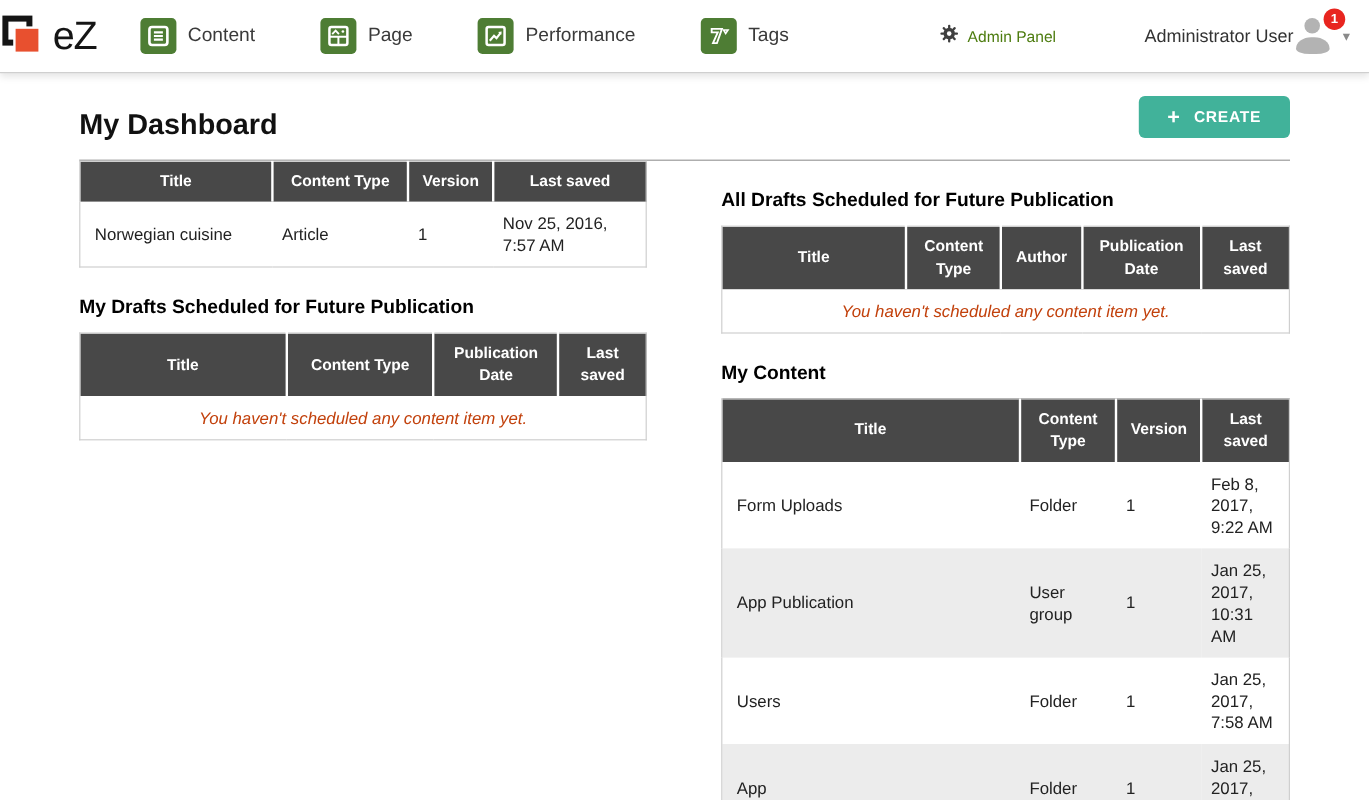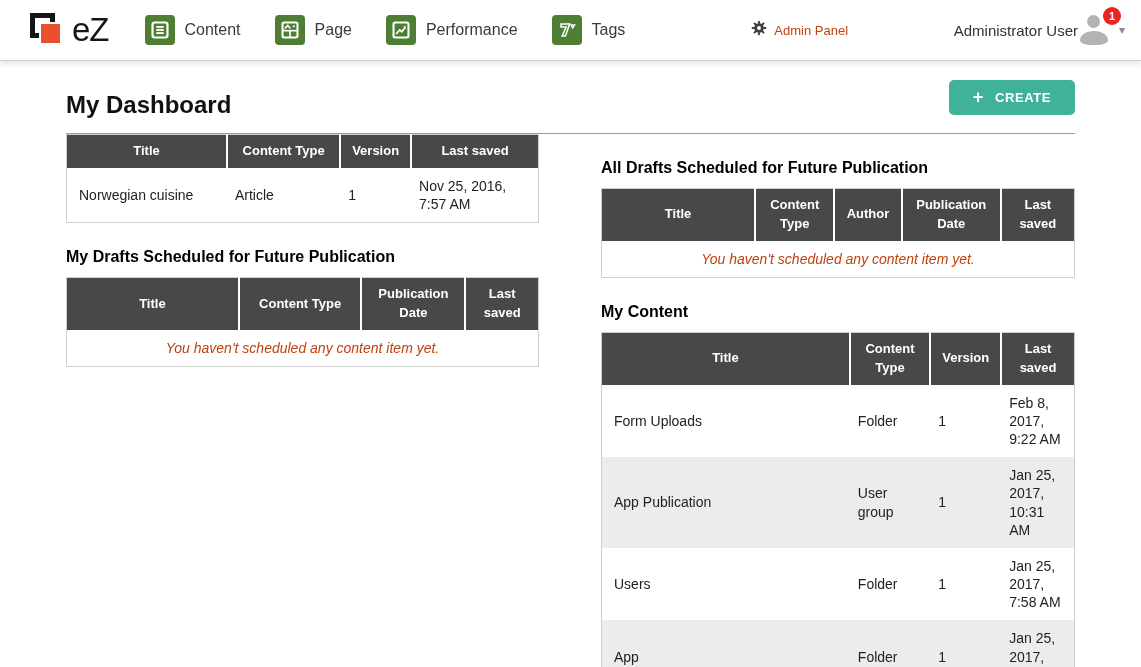--- a/index.html
+++ b/index.html
@@ -1,38 +1,38 @@
 <!DOCTYPE html>
 <html style="--green: #4e7d34; --teal: #41b29a; --header-dark: #484848; --badge-red: #e8251f; --logo-orange: #e8502f; --zebra: #ececec;"><head>
 <meta charset="utf-8">
 <style>
   * { box-sizing: border-box; margin: 0; padding: 0; }
   html, body { width: 1141px; height: 667px; overflow: hidden; background: #fff;
     font-family: "Liberation Sans", sans-serif; color: #222; }
 
   
-  .topbar { display: flex; align-items: center; height: 60px; padding: 0 16px 0 28px;
+  .topbar { display: flex; align-items: center; height: 60px; padding: 0 16px 0 0;
     background: #fff; position: relative; z-index: 5;
     box-shadow: 0 1px 0 #cfcfcf, 0 4px 6px rgba(0,0,0,0.10); }
   .logo { display: flex; align-items: center; cursor: pointer; }
   .logo-mark { position: relative; width: 38px; height: 38px; display: inline-block; }
   .logo-outline { position: absolute; top: 2px; left: 2px; width: 25px; height: 25px;
     border: 5px solid #151515; background: #fff; }
   .logo-orange { position: absolute; left: 13px; top: 13px; width: 19px; height: 19px;
     background: var(--logo-orange, #e8502f); box-shadow: -2px -2px 0 #fff; }
   .logo-text { font-size: 33px; font-weight: 500; color: #151515; margin-left: 6px; letter-spacing: -1px; }
 
-  .mainnav { display: flex; align-items: center; margin-left: 36px; }
+  .mainnav { display: flex; align-items: center; margin-left: 36px; gap: 20px; }
   .nav-item { display: flex; align-items: center; margin-right: 34px; cursor: pointer; text-decoration: none; }
   .nav-icon { width: 30px; height: 30px; border-radius: 4px; background: var(--green, #4e7d34);
     display: inline-flex; align-items: center; justify-content: center; }
   .nav-label { font-size: 16px; color: #3a3a3a; margin-left: 10px; }
 
   .admin-panel { display: flex; align-items: center; margin-left: 92px; cursor: pointer; }
-  .admin-label { font-size: 13px; color: #c2410c; margin-left: 7px; }
+  .admin-label { font-size: 13px; color: #4d7c0f; margin-left: 7px; }
 
   .user-area { display: flex; align-items: center; margin-left: auto; cursor: pointer; }
   .user-name { font-size: 15px; color: #333; margin-right: 0; }
   .avatar { position: relative; width: 34px; height: 30px; display: inline-block; }
   .avatar .head { position: absolute; top: 0; left: 9px; width: 13px; height: 13px;
     border-radius: 50%; background: #b3b3b3; }
   .avatar .torso { position: absolute; bottom: 0; left: 2px; width: 28px; height: 14px;
     background: #b3b3b3; border-radius: 50% 50% 45% 45% / 75% 75% 35% 35%; }
   .badge { position: absolute; top: -8px; right: -9px; min-width: 18px; height: 18px;
     border-radius: 50%; background: var(--badge-red, #e8251f); color: #fff;

